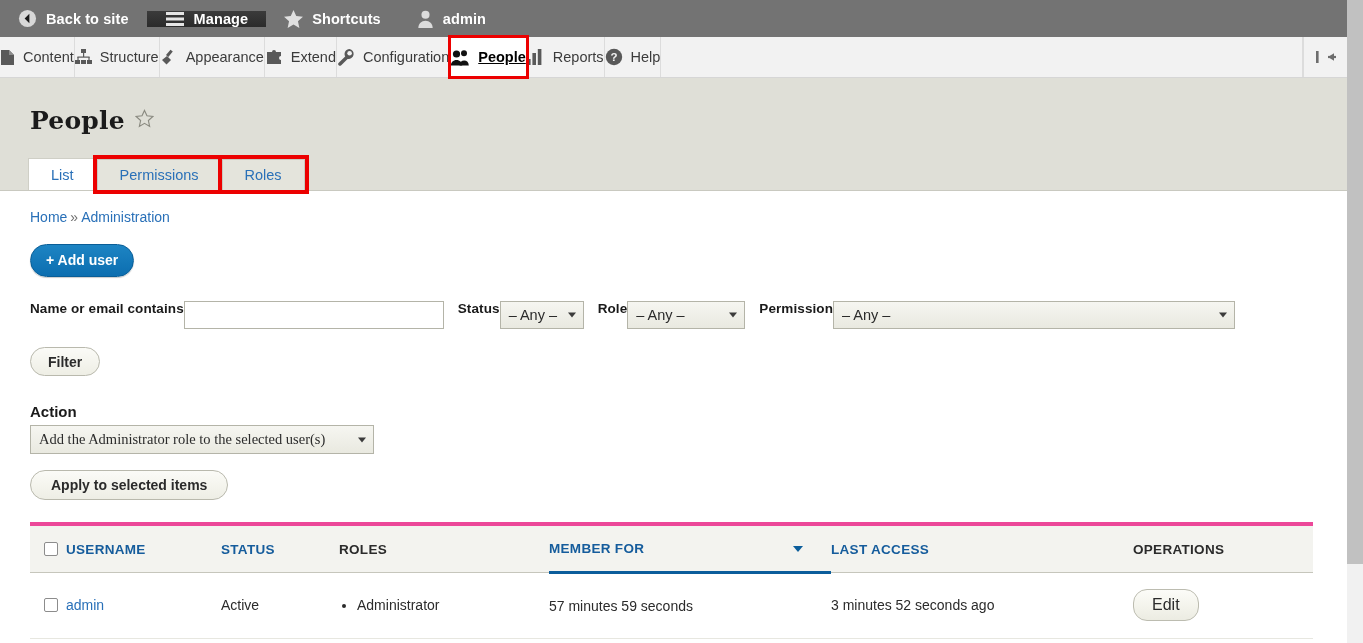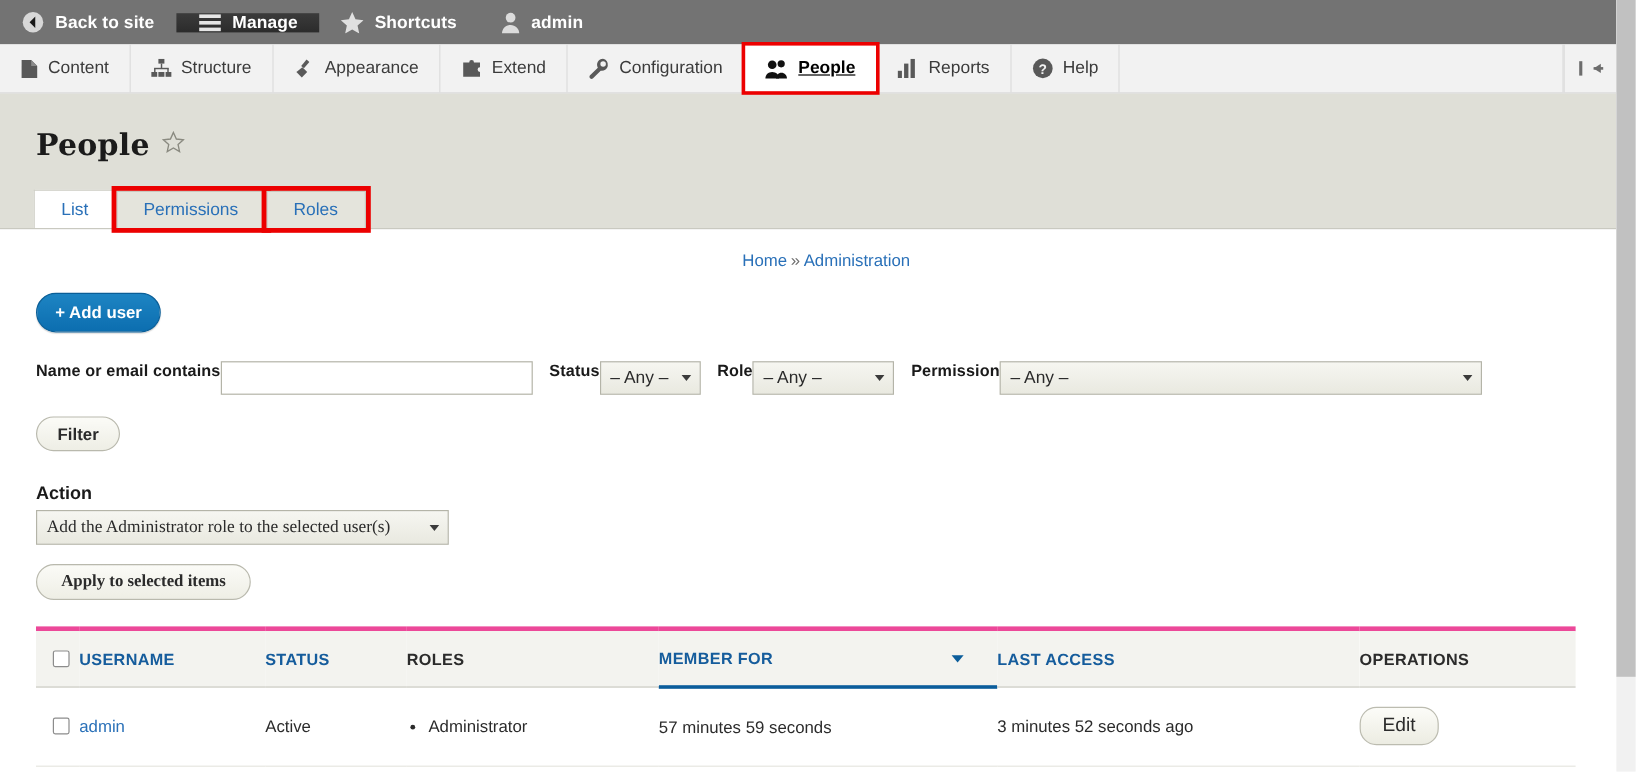--- a/index.html
+++ b/index.html
@@ -67,21 +67,21 @@
     background: #f2f2f2;
     border-bottom: 1px solid #d6d6d6;
     display: flex;
     align-items: stretch;
     font-size: 14.5px;
   }
   .menu-item {
     display: flex;
     align-items: center;
     gap: 8px;
-    padding: 0 17px;
+    padding: 0 0;
     color: #3b3b3b;
     border-right: 1px solid #dcdcdc;
     cursor: pointer;
     white-space: nowrap;
     position: relative;
   }
   .menu-item.current span.menu-label {
     color: #000;
     font-weight: bold;
     text-decoration: underline;
@@ -167,21 +167,20 @@
     border-top: 1px solid #c9c9c0;
     position: relative;
     padding: 0 0 0 0;
     height: 100%;
   }
 
   #breadcrumb {
     font-size: 14px;
     color: #2970b8;
     padding: 18px 0 0 30px;
-    text-align: center;
   }
   #breadcrumb a { color: #2970b8; text-decoration: none; cursor: pointer; }
   #breadcrumb .sep { color: #6f6f6f; padding: 0 3px; }
 
   
   #add-user-btn {
     display: inline-flex;
     align-items: center;
     margin: 19px 0 0 30px;
     padding: 7px 15px 8px 15px;
@@ -262,21 +261,21 @@
     cursor: pointer;
     font-family: "Liberation Sans", sans-serif;
   }
   #filter-btn { margin: 18px 0 0 30px; height: 29px; }
 
   #action-label {
     font-size: 15px; font-weight: bold; color: #1a1a1a;
     margin: 27px 0 5px 30px;
   }
   #action-select { margin-left: 30px; width: 344px; height: 29px; font-family: Liberation Serif, serif; }
-  #apply-btn-top { margin: 16px 0 0 30px; height: 30px; padding: 0 20px; font-family: Liberation Serif, serif; }
+  #apply-btn-top { margin: 16px 0 0 30px; height: 30px; padding: 0 20px; }
 
   
   #user-table {
     margin-top: 22px;
     width: 1283px;
     margin-left: 30px;
     border-collapse: collapse;
     font-size: 14px;
   }
   #user-table thead th {

